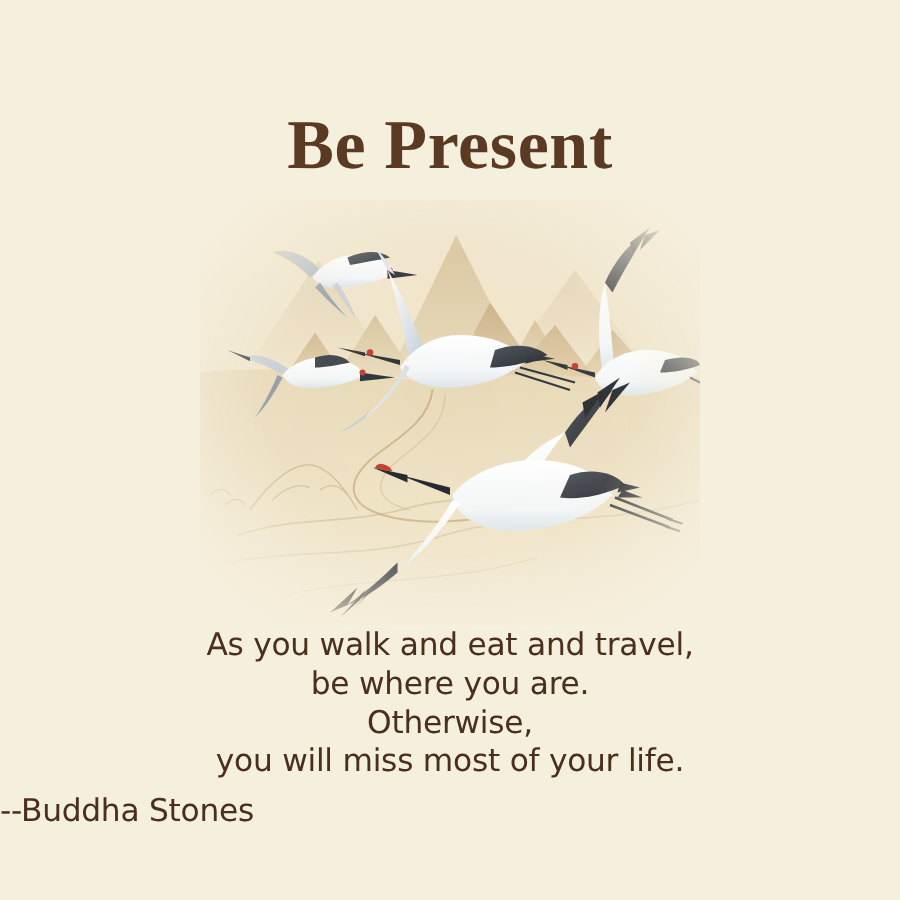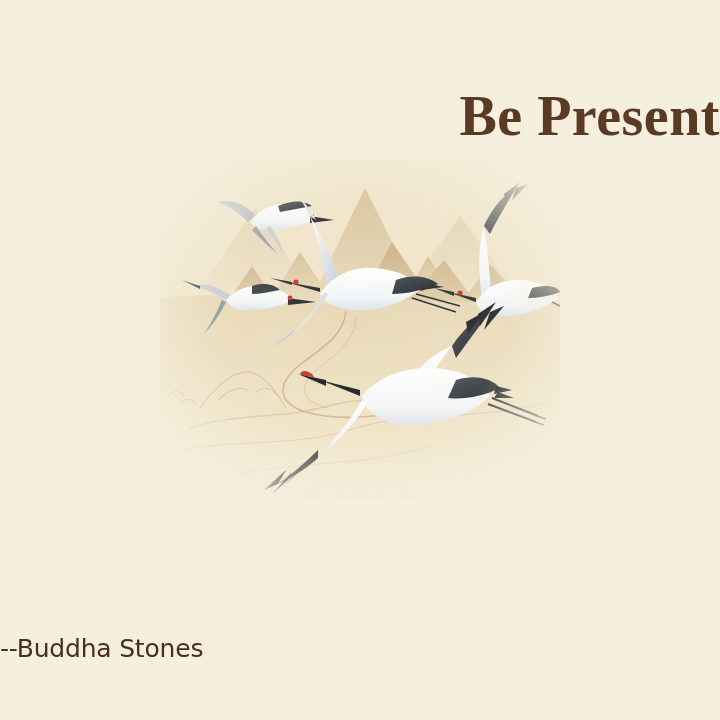--- a/index.html
+++ b/index.html
@@ -21,21 +21,21 @@
     background: #f5efdd;
     overflow: hidden;
   }
 
   
   #title {
     position: absolute;
     top: 88px;
     left: 0;
     width: 720px;
-    text-align: right;
+    text-align: center;
     font-family: "Liberation Serif", "DejaVu Serif", serif;
     font-size: 56px;
     font-weight: 700;
     color: #5a3a22;
     letter-spacing: 0.5px;
     line-height: 1;
   }
 
   
   #artwork {
@@ -250,16 +250,22 @@
           <path d="M166 220 L138 214 L166 226 Z" fill="#1d2126"></path>
           <path d="M152 214 C 146 210, 142 210, 140 214 C 144 216, 150 217, 154 217 Z" fill="#c0392b"></path>
           <path d="M332 238 L378 256 M328 244 L376 262" stroke="#2b3036" stroke-width="2" fill="none"></path>
           <path d="M374 255 L386 259 M372 261 L384 265" stroke="#2b3036" stroke-width="1.6" fill="none"></path>
         </g>
 
       </g>
     </svg>
   </div>
 
+  <div id="quote">
+    <span class="qline">As you walk and eat and travel,</span>
+    <span class="qline">be where you are.</span>
+    <span class="qline">Otherwise,</span>
+    <span class="qline">you will miss most of your life.</span>
+  </div>
 
   <div id="attribution">--Buddha Stones</div>
 
 </div>
 
 </body></html>

